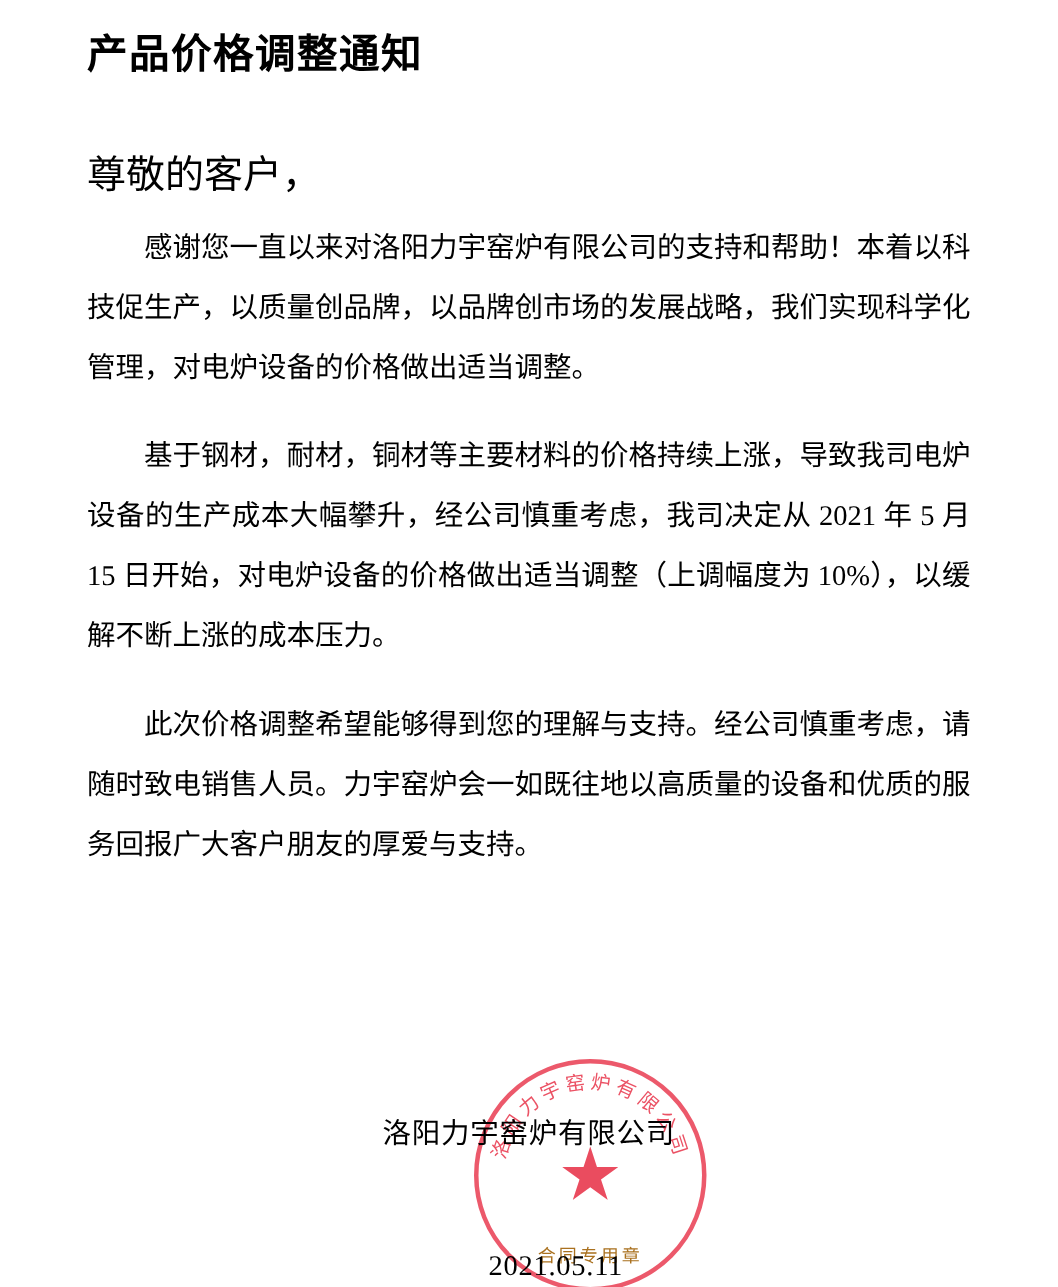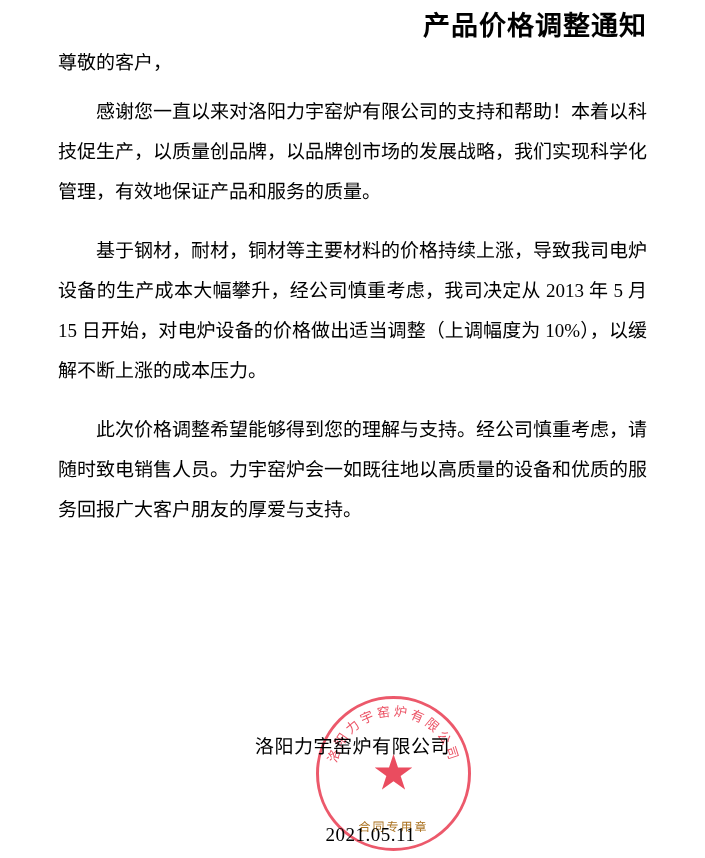--- a/index.html
+++ b/index.html
@@ -16,31 +16,32 @@
     overflow: hidden;
   }
   .page {
     position: relative;
     width: 705px;
     height: 858px;
     box-sizing: border-box;
     padding: 0 58px;
   }
   .doc-title {
-    text-align: right;
+    text-align: left;
     font-size: 27px;
     font-weight: bold;
     letter-spacing: 1px;
-    margin: 6px 0 0 0;
+    margin: 16px 0 0 0;
     padding: 0;
     line-height: 40px;
     font-family: "Liberation Serif", "DejaVu Serif", serif;
   }
   .salutation {
-    font-size: 19px;
+    margin-top: 44px;
+    font-size: 26px;
     line-height: 34px;
     text-align: justify;
   }
   .para {
     font-size: 19px;
     line-height: 40px;
     text-align: justify;
     text-justify: inter-ideograph;
     text-indent: 2em;
     margin-top: 10px;
@@ -119,22 +120,22 @@
 </style>
 </head>
 <body>
 
 <div class="page">
 
   <h1 class="doc-title">产品价格调整通知</h1>
 
   <div class="salutation">尊敬的客户，</div>
 
-  <p class="para">感谢您一直以来对洛阳力宇窑炉有限公司的支持和帮助！本着以科技促生产，以质量创品牌，以品牌创市场的发展战略，我们实现科学化管理，有效地保证产品和服务的质量。</p>
-  <p class="para">基于钢材，耐材，铜材等主要材料的价格持续上涨，导致我司电炉设备的生产成本大幅攀升，经公司慎重考虑，我司决定从 2013 年 5 月 15 日开始，对电炉设备的价格做出适当调整（上调幅度为 10%），以缓解不断上涨的成本压力。</p>
+  <p class="para">感谢您一直以来对洛阳力宇窑炉有限公司的支持和帮助！本着以科技促生产，以质量创品牌，以品牌创市场的发展战略，我们实现科学化管理，对电炉设备的价格做出适当调整。</p>
+  <p class="para">基于钢材，耐材，铜材等主要材料的价格持续上涨，导致我司电炉设备的生产成本大幅攀升，经公司慎重考虑，我司决定从 2021 年 5 月 15 日开始，对电炉设备的价格做出适当调整（上调幅度为 10%），以缓解不断上涨的成本压力。</p>
   <p class="para">此次价格调整希望能够得到您的理解与支持。经公司慎重考虑，请随时致电销售人员。力宇窑炉会一如既往地以高质量的设备和优质的服务回报广大客户朋友的厚爱与支持。</p>
 
   <div class="seal">
     <div class="seal-ring"></div>
     <svg class="seal-svg" viewBox="0 0 155 155">
       <defs>
         <path id="sealArc" d="M 20,77.5 A 57.5,57.5 0 0 1 135,77.5"></path>
       </defs>
       <text font-size="13" fill="#e8344a" letter-spacing="3" font-family="&quot;Liberation Serif&quot;, &quot;DejaVu Serif&quot;, serif">
         <textPath href="#sealArc" startOffset="50%" text-anchor="middle" id="sealArcText">洛阳力宇窑炉有限公司</textPath>

